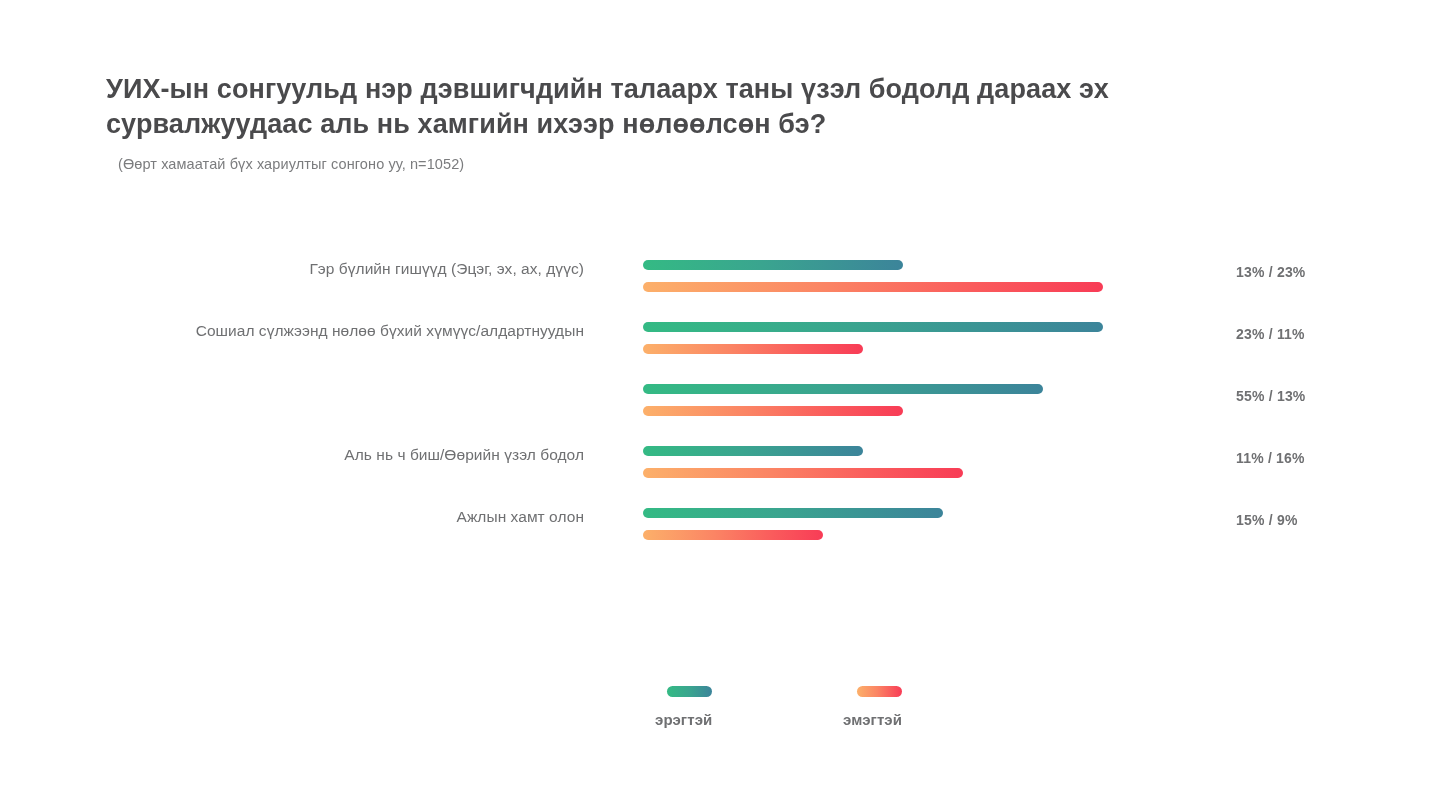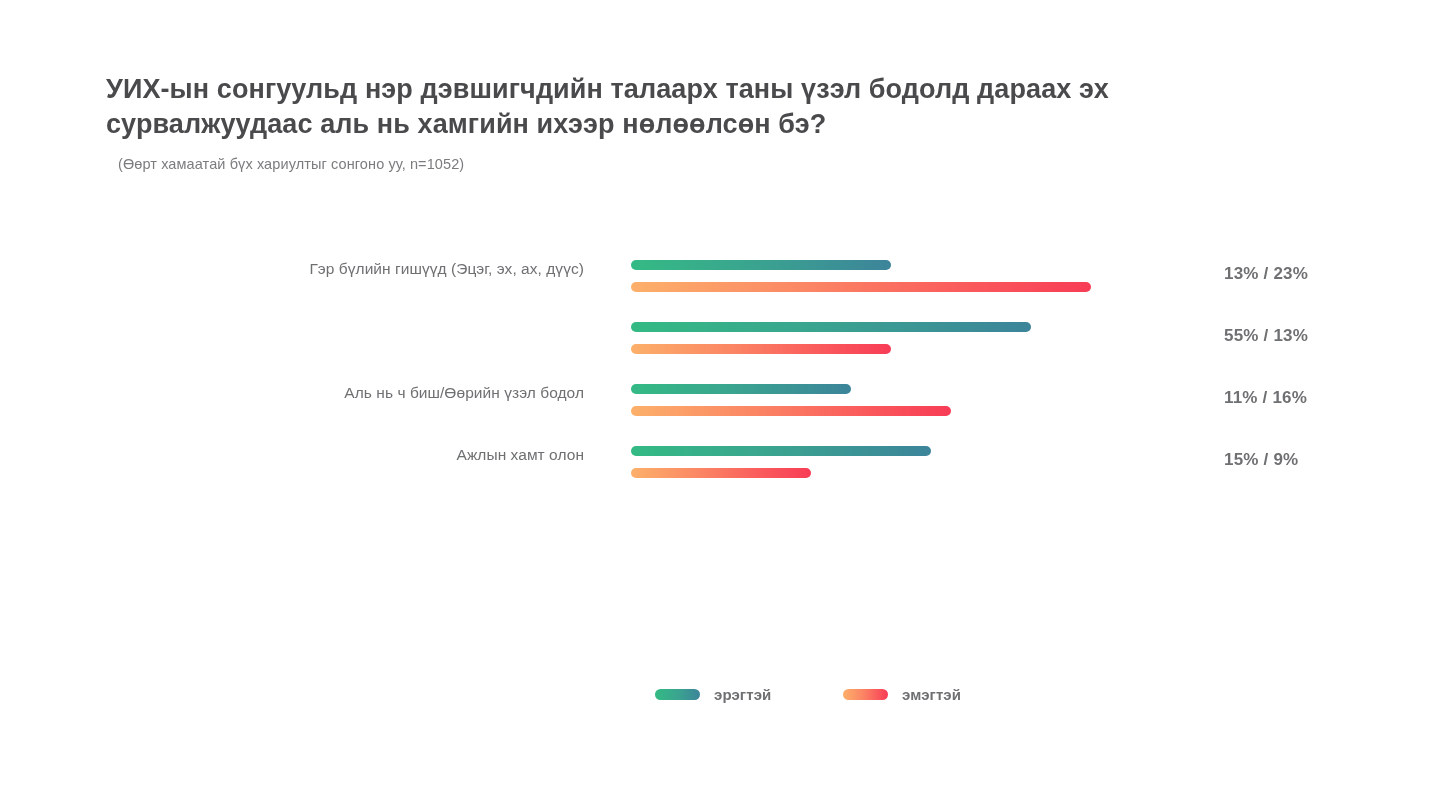--- a/index.html
+++ b/index.html
@@ -53,20 +53,21 @@
   }
   .rows {
     position: absolute;
     left: 0;
     top: 0;
     width: 1440px;
   }
   .row {
     position: relative;
     height: 62px;
+    margin-left: 12px;
   }
   .row-label {
     position: absolute;
     right: 856px; 
     top: 17px;
     width: 520px;
     text-align: right;
     font-size: 15.5px;
     color: #6f7072;
     white-space: nowrap;
@@ -90,21 +91,21 @@
     background: linear-gradient(90deg, #34ba84 0%, #3aa58f 45%, #3c849a 100%);
   }
   .bar.female {
     top: 22px;
     background: linear-gradient(90deg, #fcb06a 0%, #fb8464 40%, #fa5b5c 72%, #f83c56 100%);
   }
   .row-value {
     position: absolute;
     left: 1224px;
     top: 21px;
-    font-size: 17px;
+    font-size: 14px;
     font-weight: bold;
     color: #6f7072;
     white-space: nowrap;
     letter-spacing: 0.2px;
   }
 
   
   .axis {
     position: absolute;
     left: 0;
@@ -117,22 +118,23 @@
   .legend {
     position: absolute;
     left: 0;
     top: 686px;
     width: 1440px;
     height: 30px;
   }
   .legend-item {
     position: absolute;
     display: flex;
-    align-items: center;
+    align-items: flex-end;
     gap: 14px;
+    flex-direction: column;
   }
   .legend-swatch {
     width: 45px;
     height: 11px;
     border-radius: 6px;
   }
   .legend-swatch.male {
     background: linear-gradient(90deg, #34ba84 0%, #3aa58f 50%, #3c849a 100%);
   }
   .legend-swatch.female {
@@ -157,20 +159,28 @@
 
   <div class="chart">
     <div class="rows" id="rows">
         <div class="row">
           <div class="row-label">Гэр бүлийн гишүүд (Эцэг, эх, ах, дүүс)</div>
           <div class="bars">
             <div class="bar male" style="width: 260px;"></div>
             <div class="bar female" style="width: 460px;"></div>
           </div>
           <div class="row-value">13% / 23%</div>
+        </div>
+        <div class="row">
+          <div class="row-label">Сошиал сүлжээнд нөлөө бүхий хүмүүс/алдартнуудын</div>
+          <div class="bars">
+            <div class="bar male" style="width: 460px;"></div>
+            <div class="bar female" style="width: 220px;"></div>
+          </div>
+          <div class="row-value">23% / 11%</div>
         </div>
         <div class="row">
           <div class="bars">
             <div class="bar male" style="width: 400px;"></div>
             <div class="bar female" style="width: 260px;"></div>
           </div>
           <div class="row-value">55% / 13%</div>
         </div>
         <div class="row">
           <div class="row-label">Аль нь ч биш/Өөрийн үзэл бодол</div>

